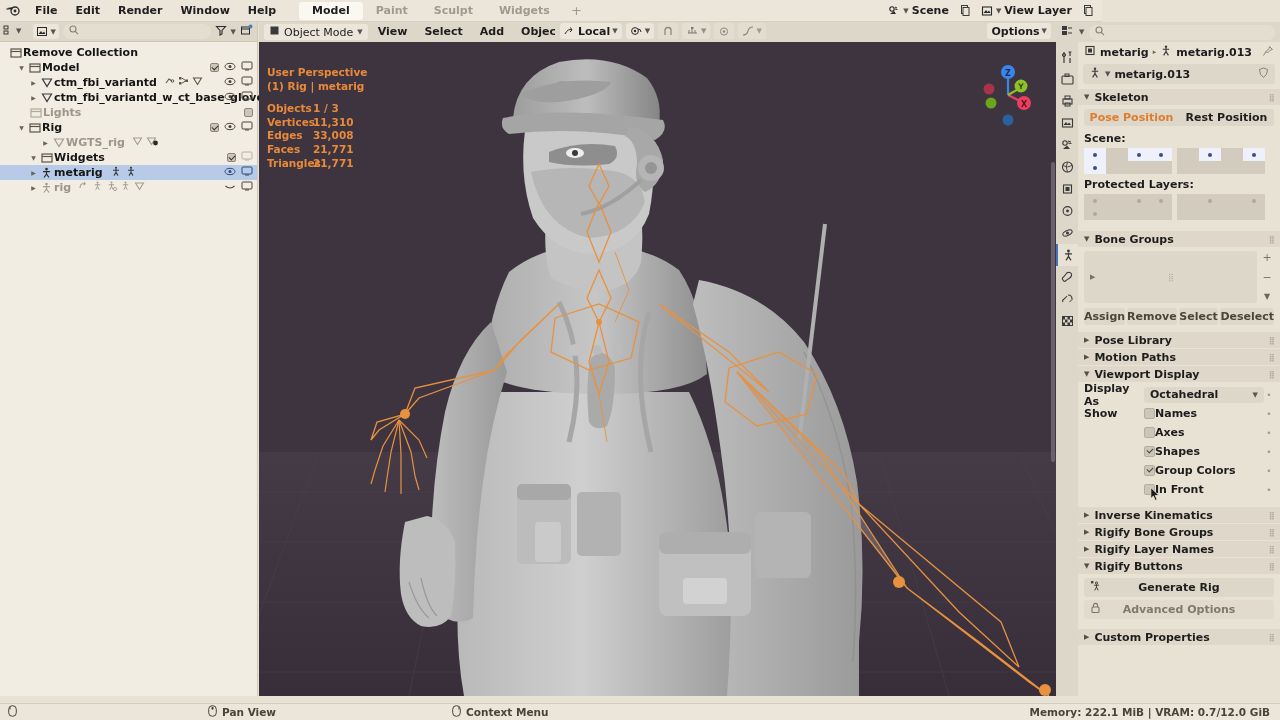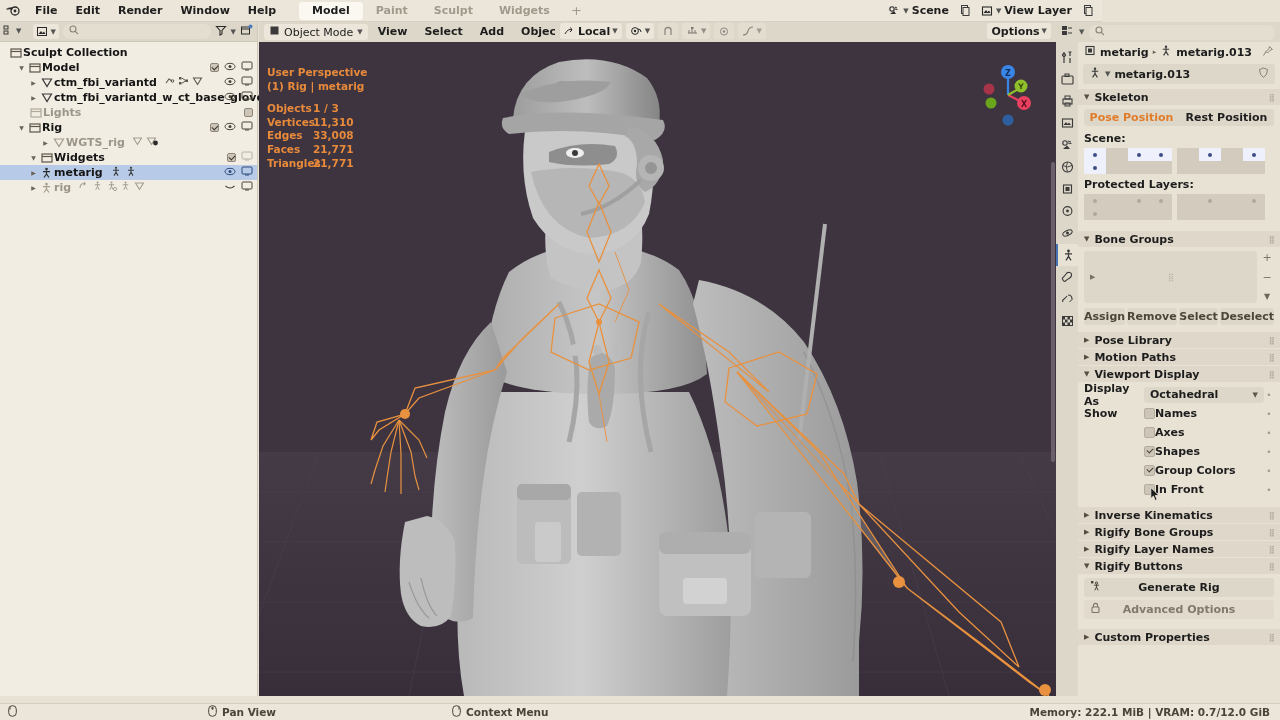--- a/index.html
+++ b/index.html
@@ -252,21 +252,21 @@
 
     <div class="out-body">
 
       <div class="out-row" style="padding-left:8px;">
         <span class="ico">
             <svg width="12" height="11" viewBox="0 0 12 11">
               <rect x="1" y="2" width="10" height="8" fill="none" stroke="#5c5648" stroke-width="1.2"></rect>
               <path d="M1 4.5 L11 4.5" stroke="#5c5648" stroke-width="1.2"></path>
             </svg>
           </span>
-        <span class="nm">Sculpt Collection</span>
+        <span class="nm">Remove Collection</span>
       </div>
 
       <div class="out-row" style="padding-left:16px;">
         <span class="tri">▼</span>
         <span class="ico">
             <svg width="12" height="11" viewBox="0 0 12 11">
               <rect x="1" y="2" width="10" height="8" fill="none" stroke="#5c5648" stroke-width="1.2"></rect>
               <path d="M1 4.5 L11 4.5" stroke="#5c5648" stroke-width="1.2"></path>
             </svg>
           </span>

